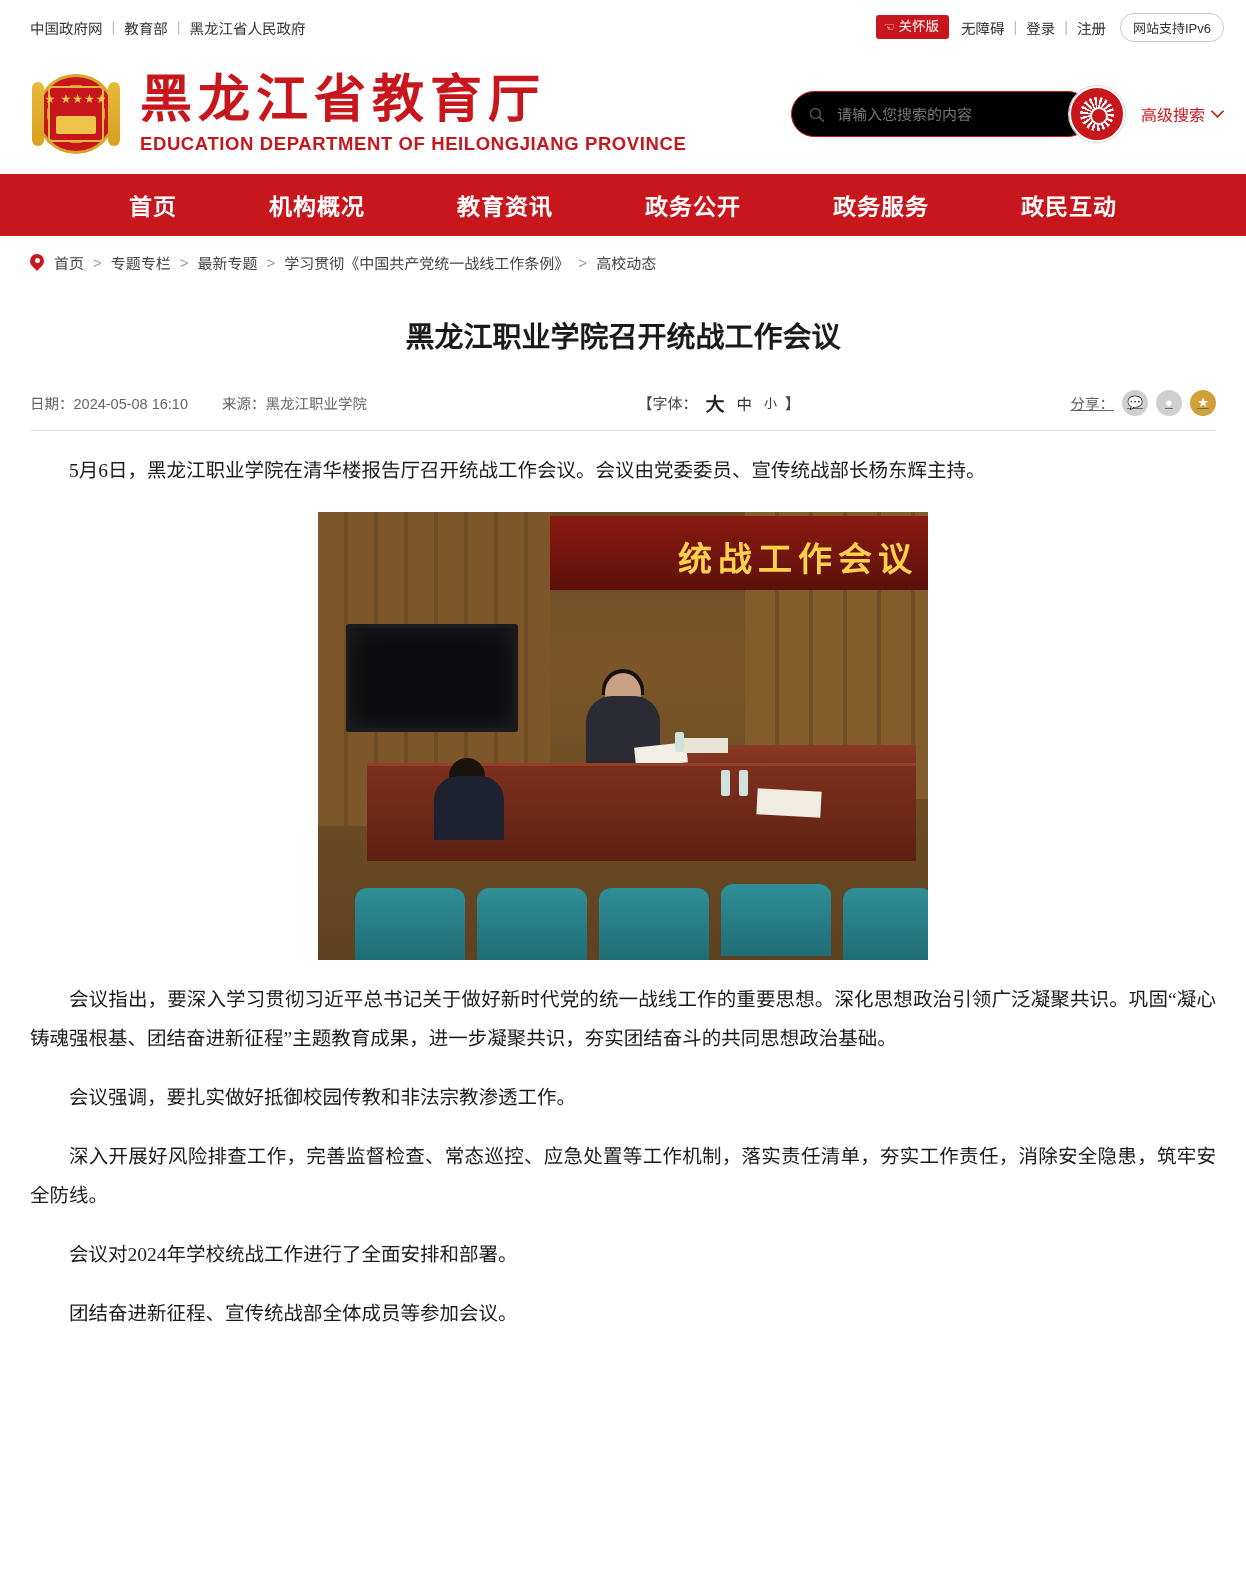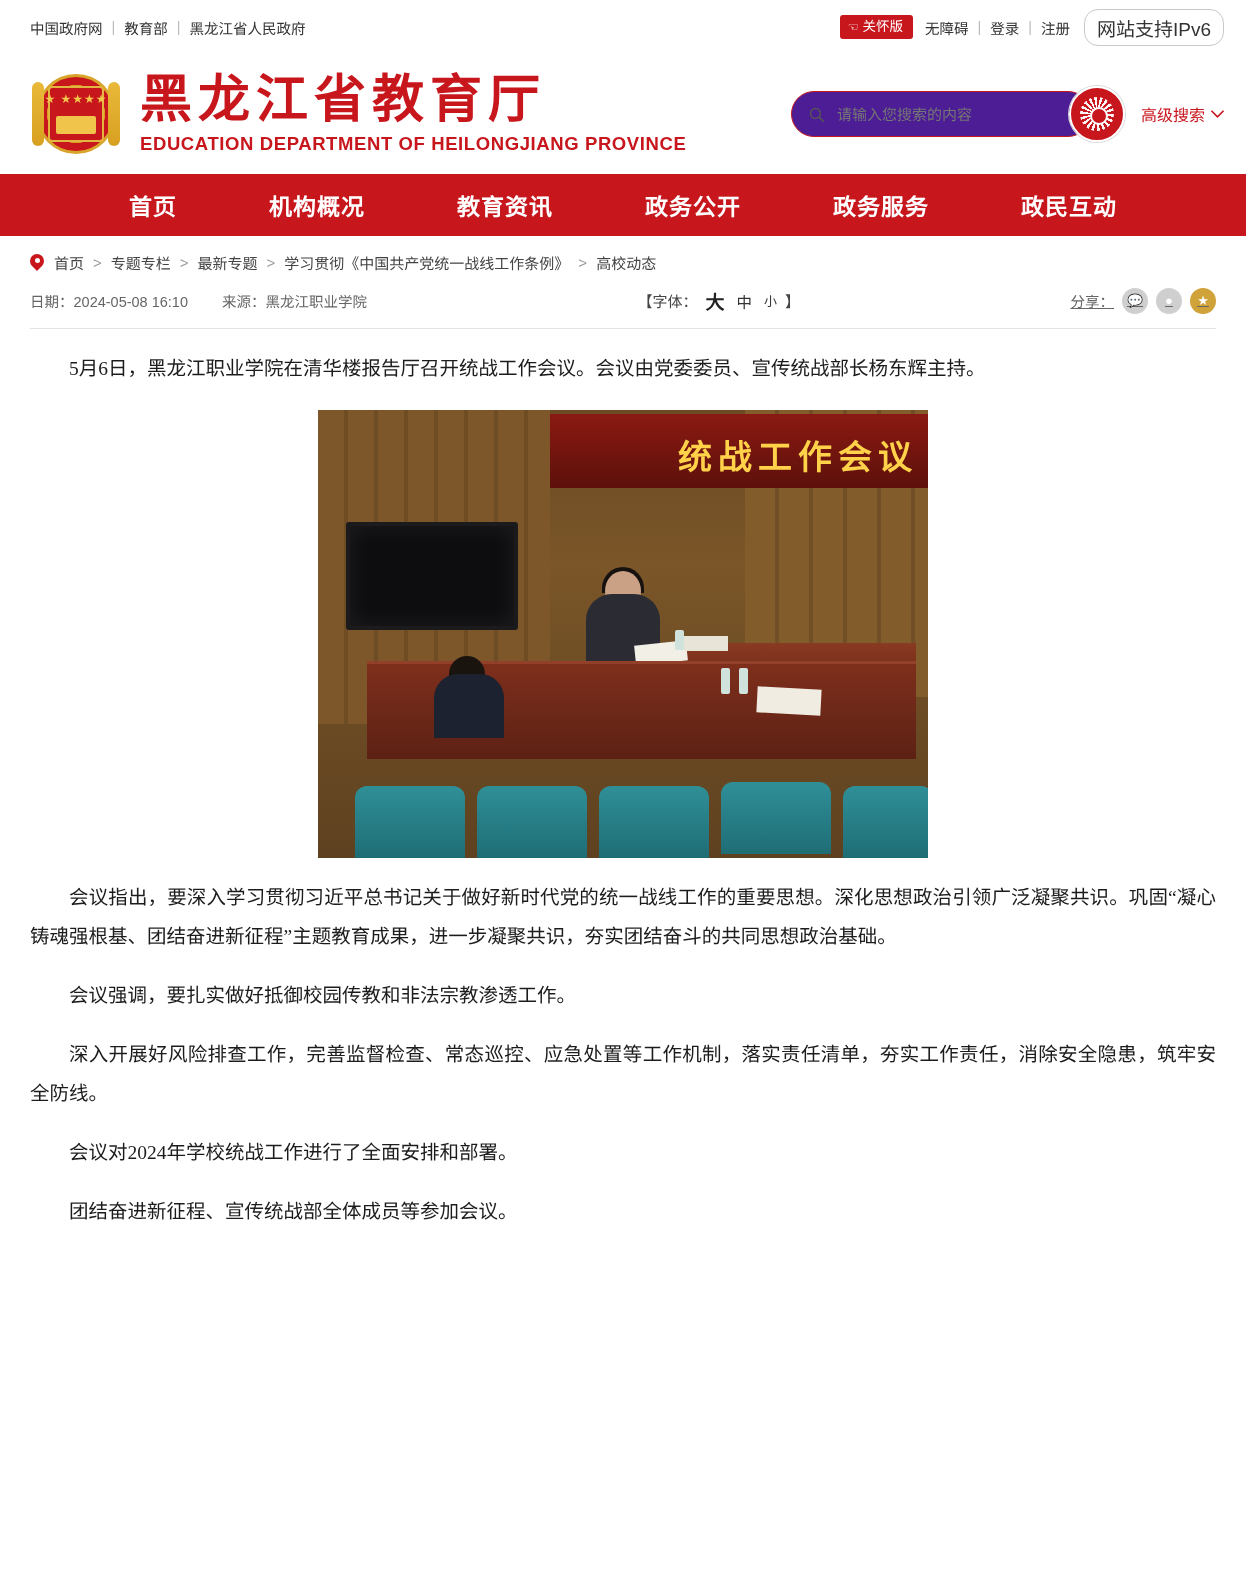--- a/index.html
+++ b/index.html
@@ -37,21 +37,21 @@
     gap: 4px;
     line-height: 1.2;
     margin-right: 12px;
   }
   .care-btn .hand { font-size: 12px; }
   .topbar-right a { color: #333; text-decoration: none; font-size: 14.5px; }
   .ipv6 {
     border: 1px solid #c9c9c9;
     border-radius: 14px;
     padding: 4px 12px;
-    font-size: 19px;
+    font-size: 13px;
     margin-left: 14px;
     color: #333;
     background:#fff;
   }
 
   
   .header {
     height: 120px;
     display: flex;
     align-items: center;
@@ -105,21 +105,21 @@
     margin-top: 6px;
     font-family: "Liberation Sans", sans-serif;
   }
   .search-area { display: flex; align-items: center; gap: 0; }
   .search-box {
     width: 300px; height: 46px;
     border: 1.5px solid #c8161d;
     border-radius: 23px;
     display: flex; align-items: center;
     padding: 0 16px;
-    background: #4c1d95;
+    background: #000000;
   }
   .search-box input {
     border: none; outline: none;
     font-size: 15px; color: #888;
     width: 100%; margin-left: 10px;
     background: transparent;
     font-family: "Liberation Sans", sans-serif;
   }
   .search-badge {
     width: 56px; height: 56px;
@@ -411,20 +411,21 @@
   <a href="#">专题专栏</a>
   <span class="gt">&gt;</span>
   <a href="#">最新专题</a>
   <span class="gt">&gt;</span>
   <a href="#">学习贯彻《中国共产党统一战线工作条例》</a>
   <span class="gt">&gt;</span>
   <a href="#">高校动态</a>
 </div>
 
 <div class="article">
+  <div class="art-title">黑龙江职业学院召开统战工作会议</div>
 
   <div class="meta">
     <div class="meta-left">
       <div>
         <span>日期：</span><span>2024-05-08 16:10</span>
       </div>
       <div>
         <span>来源：</span><span>黑龙江职业学院</span>
       </div>
     </div>

